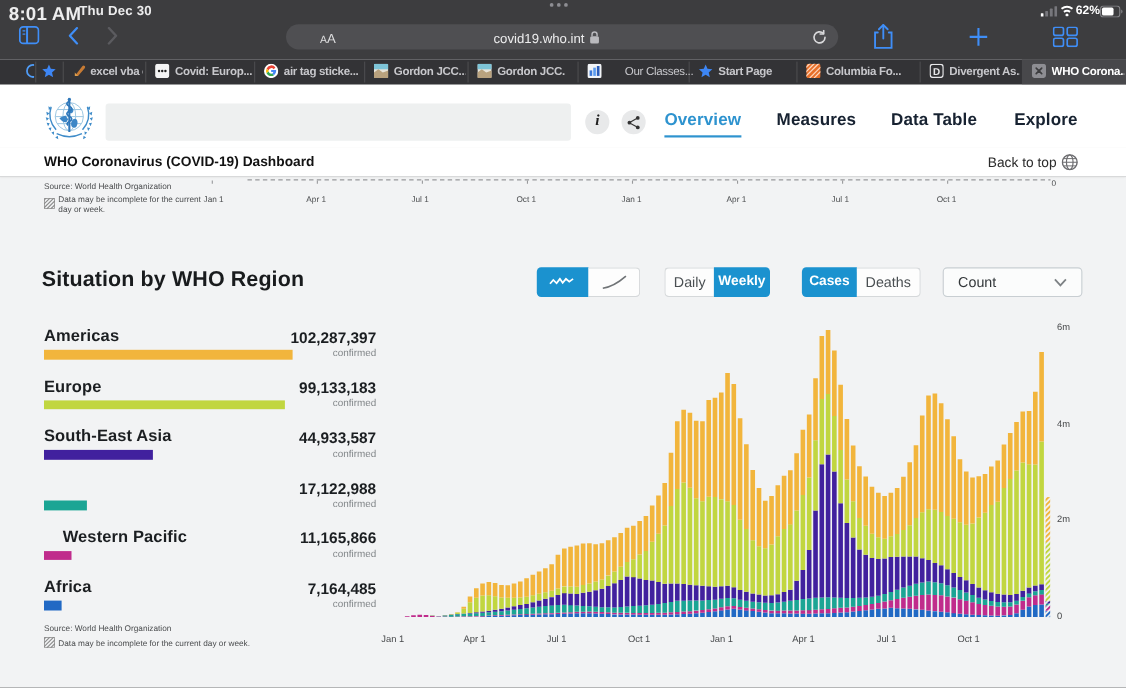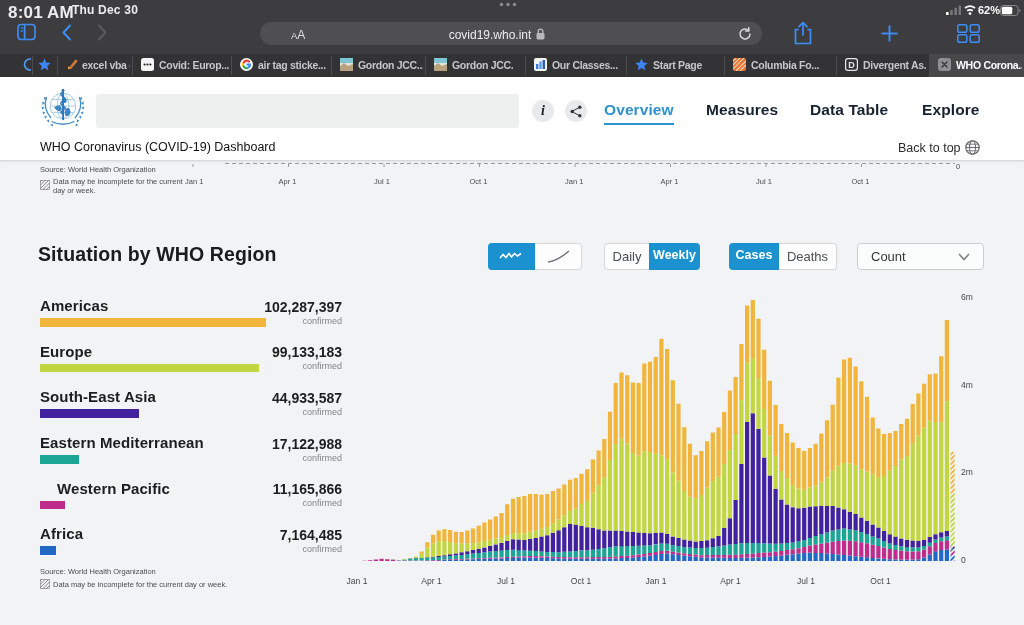--- a/index.html
+++ b/index.html
@@ -128,21 +128,21 @@
       <rect x="0" y="0" width="13" height="5" fill="#7ec5d8"></rect>
       <path d="M0 8 l4-3 4 3 5-2 v7 h-13z" fill="#b9a27e"></path>
     </svg>
     <div class="abs" style="left:452px;top:58.5px;width:71px;overflow:hidden;white-space:nowrap;font-size:10.5px;font-weight:700;letter-spacing:-0.3px;color:#c7c7cb">Gordon JCC.</div>
 <svg style="position:absolute;left:534px;top:58px;" width="13" height="13" viewBox="0 0 13 13">
       <rect width="13" height="13" rx="2" fill="#f2f4f7"></rect>
       <rect x="2" y="6" width="2.4" height="5" fill="#3b78d8"></rect>
       <rect x="5.3" y="3.5" width="2.4" height="7.5" fill="#5a9bef"></rect>
       <rect x="8.6" y="2" width="2.4" height="9" fill="#2b5cb8"></rect>
     </svg>
-    <div class="abs" style="left:552px;top:58.5px;width:72px;overflow:hidden;white-space:nowrap;font-size:10.5px;font-weight:700;letter-spacing:-0.3px;color:#c7c7cb">Our Classes...</div>
+    <div class="abs" style="left:568px;top:58.5px;width:72px;overflow:hidden;white-space:nowrap;font-size:10.5px;font-weight:400;letter-spacing:-0.3px;color:#c7c7cb">Our Classes...</div>
 <svg style="position:absolute;left:635px;top:58px;" width="13" height="13" viewBox="0 0 13 13">
       <path d="M6.5 0.6 L8.2 4.6 12.6 5 9.3 7.9 10.3 12.2 6.5 9.9 2.7 12.2 3.7 7.9 0.4 5 4.8 4.6z" fill="#3d86f5" transform="scale(1.000)"></path>
     </svg>
     <div class="abs" style="left:653px;top:58.5px;width:69px;overflow:hidden;white-space:nowrap;font-size:10.5px;font-weight:700;letter-spacing:-0.3px;color:#c7c7cb">Start Page</div>
 <svg style="position:absolute;left:733px;top:58px;" width="13" height="13" viewBox="0 0 13 13">
       <rect width="13" height="13" rx="2" fill="#e8702a"></rect>
       <g stroke="#ffd9c0" stroke-width="1.1">
         <line x1="-1" y1="4" x2="4" y2="-1"></line>
         <line x1="-1" y1="8" x2="8" y2="-1"></line>
         <line x1="-1" y1="12" x2="12" y2="-1"></line>
@@ -200,21 +200,21 @@
           <line x1="2" y1="6.5" x2="10" y2="2"></line>
           <line x1="2" y1="6.5" x2="10" y2="11"></line>
         </g>
       </svg>
     </div>
 <div class="navitem" style="left:604px;color:#2e93cf;border-bottom:2.5px solid #2e93cf;padding-bottom:4px">Overview</div>
 <div class="navitem" style="left:706px">Measures</div>
 <div class="navitem" style="left:810px">Data Table</div>
 <div class="navitem" style="left:922px">Explore</div>
 <div class="abs" style="left:0;top:134px;width:1024px;height:27px;background:#fff;border-bottom:1px solid #d8d9da;box-shadow:0 1px 2px rgba(0,0,0,.07)"></div>
-<div class="abs" style="left:40px;top:140px;font-size:12.5px;font-weight:400;color:#121212">WHO Coronavirus (COVID-19) Dashboard</div>
+<div class="abs" style="left:40px;top:140px;font-size:12.5px;font-weight:700;color:#121212">WHO Coronavirus (COVID-19) Dashboard</div>
 <div class="abs" style="left:898px;top:140.5px;font-size:12.5px;color:#2b2b2b">Back to top</div>
 <svg style="position:absolute;left:965px;top:139.5px;" width="15" height="15" viewBox="0 0 15 15">
       <circle cx="7.5" cy="7.5" r="6.7" fill="none" stroke="#6d6d70" stroke-width="1.3"></circle>
       <ellipse cx="7.5" cy="7.5" rx="3" ry="6.7" fill="none" stroke="#6d6d70" stroke-width="1.1"></ellipse>
       <line x1="0.8" y1="7.5" x2="14.2" y2="7.5" stroke="#6d6d70" stroke-width="1.1"></line>
       <line x1="1.6" y1="4.2" x2="13.4" y2="4.2" stroke="#6d6d70" stroke-width="0.9"></line>
       <line x1="1.6" y1="10.8" x2="13.4" y2="10.8" stroke="#6d6d70" stroke-width="0.9"></line>
     </svg>
 <svg style="position:absolute;left:0px;top:161px;" width="1024" height="30" viewBox="0 0 1024 30">
       <line x1="225" y1="2.5" x2="955" y2="2.5" stroke="#98999b" stroke-width="1" stroke-dasharray="4 3"></line>
@@ -272,21 +272,20 @@
 <div class="rconf" style="left:222px;top:315.5px">confirmed</div>
 <div class="rbar" style="left:40px;top:318px;width:226px;background:#F2B53C"></div>
 <div class="rlabel" style="left:40px;top:342.7px">Europe</div>
 <div class="rval" style="left:222px;top:344.2px">99,133,183</div>
 <div class="rconf" style="left:222px;top:361.2px">confirmed</div>
 <div class="rbar" style="left:40px;top:363.7px;width:219px;background:#C1D640"></div>
 <div class="rlabel" style="left:40px;top:388.3px">South-East Asia</div>
 <div class="rval" style="left:222px;top:389.8px">44,933,587</div>
 <div class="rconf" style="left:222px;top:406.8px">confirmed</div>
 <div class="rbar" style="left:40px;top:409.3px;width:99.3px;background:#41219E"></div>
-<div class="rlabel" style="left:40px;top:434px">Eastern Mediterranean</div>
 <div class="rval" style="left:222px;top:435.5px">17,122,988</div>
 <div class="rconf" style="left:222px;top:452.5px">confirmed</div>
 <div class="rbar" style="left:40px;top:455px;width:38.6px;background:#1BA594"></div>
 <div class="rlabel" style="left:57px;top:479.7px">Western Pacific</div>
 <div class="rval" style="left:222px;top:481.2px">11,165,866</div>
 <div class="rconf" style="left:222px;top:498.2px">confirmed</div>
 <div class="rbar" style="left:40px;top:500.7px;width:25px;background:#C02C8C"></div>
 <div class="rlabel" style="left:40px;top:525.3px">Africa</div>
 <div class="rval" style="left:222px;top:526.8px">7,164,485</div>
 <div class="rconf" style="left:222px;top:543.8px">confirmed</div>

